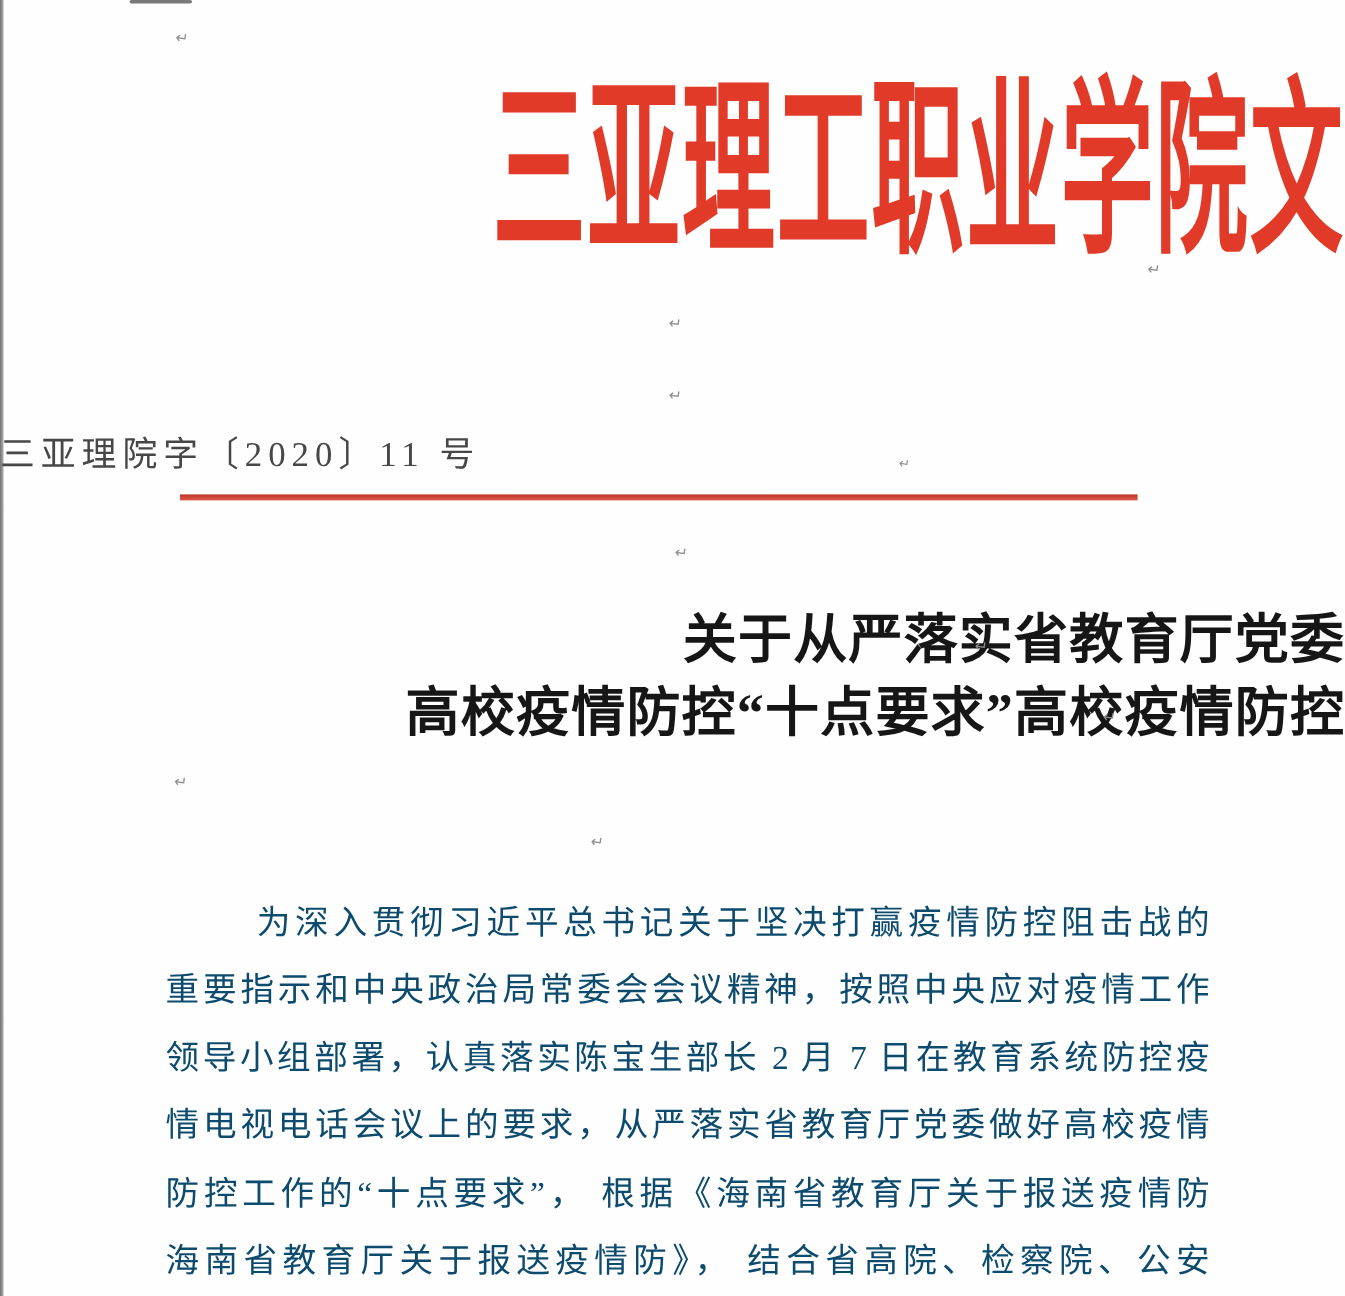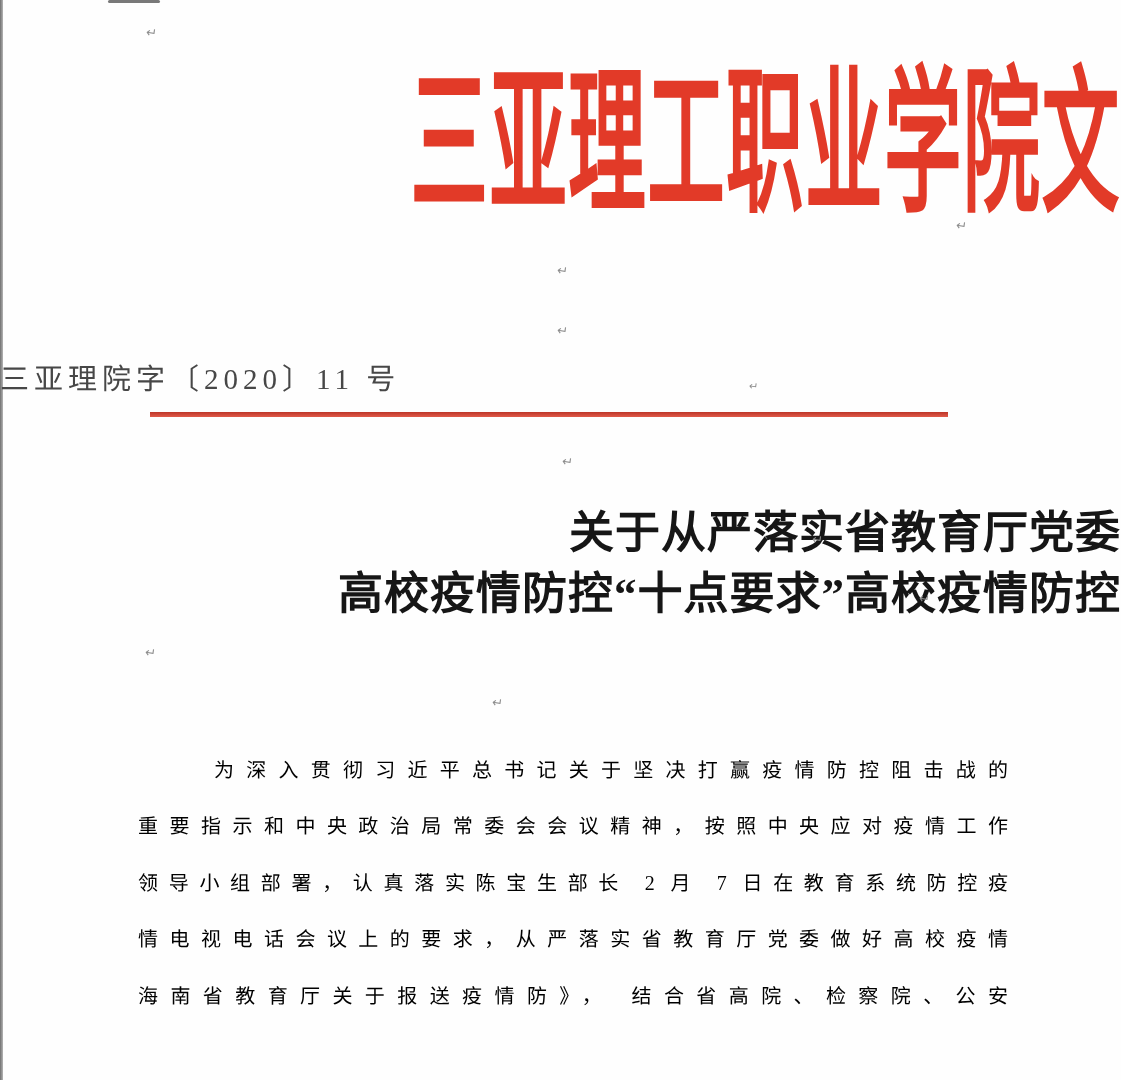--- a/index.html
+++ b/index.html
@@ -85,25 +85,25 @@
     color:#3f3f3f;
   }
 
   
   .body-block{
     position:absolute;left:138px;top:742px;width:870px;
     color:#3f3f3f;
   }
   .body-line{
     width:870px;height:56.4px;
-    font-size:20px;line-height:56.4px;
+    font-size:28px;line-height:56.4px;
     text-align:justify;
     text-align-last:justify;
     white-space:nowrap;
-    color:#000000;
+    color:#0c4a6e;
   }
   .body-line.indent{ text-indent:76px; }
 </style>
 </head>
 <body>
 
 <div class="page">
 
   <div class="scan-edge-left"></div>
   <div class="scan-smudge-top"></div>
@@ -120,20 +120,21 @@
     <div>关于从严落实省教育厅党委</div>
     <div>高校疫情防控“十点要求”高校疫情防控</div>
   </div>
 
 
   <div class="body-block">
     <div class="body-line indent">为深入贯彻习近平总书记关于坚决打赢疫情防控阻击战的</div>
     <div class="body-line">重要指示和中央政治局常委会会议精神，按照中央应对疫情工作</div>
     <div class="body-line">领导小组部署，认真落实陈宝生部长 2 月 7 日在教育系统防控疫</div>
     <div class="body-line">情电视电话会议上的要求，从严落实省教育厅党委做好高校疫情</div>
+    <div class="body-line">防控工作的“十点要求”， 根据《海南省教育厅关于报送疫情防</div>
     <div class="body-line">海南省教育厅关于报送疫情防》， 结合省高院、检察院、公安</div>
   </div>
 
   <span class="pmark pm-1">↵</span>
   <span class="pmark pm-2">↵</span>
   <span class="pmark pm-3">↵</span>
   <span class="pmark pm-4">↵</span>
   <span class="pmark pm-5">↵</span>
   <span class="pmark pm-6">↵</span>
   <span class="pmark pm-7">↵</span>

